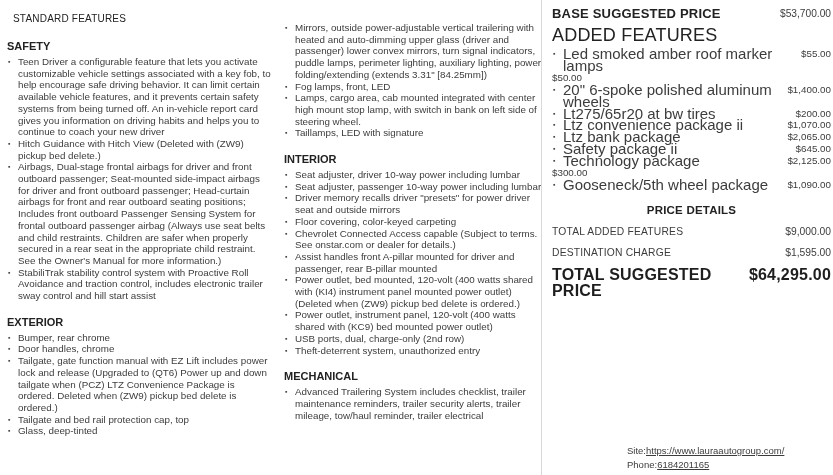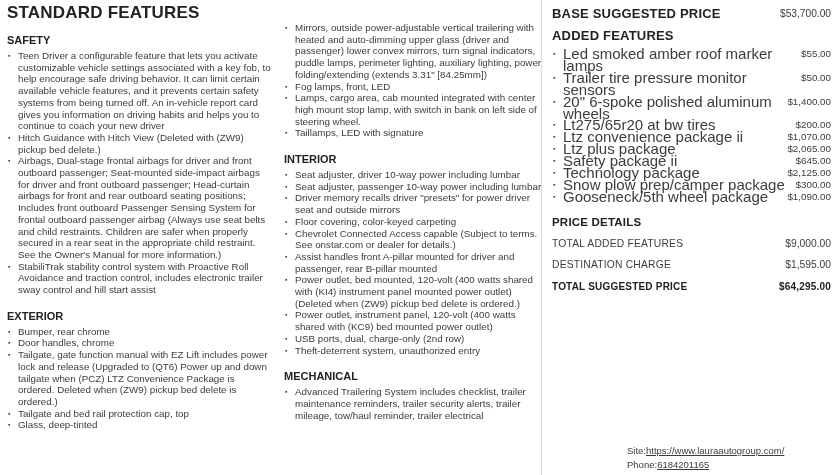--- a/index.html
+++ b/index.html
@@ -9,22 +9,22 @@
     -webkit-font-smoothing:antialiased;
   }
   .page { position:relative; width:833px; height:475px; background:#fff; }
 
   
   .col { position:absolute; top:0; }
   .col1 { left:7px;  width:266px; padding-top:5px; }
   .col2 { left:284px; width:263px; padding-top:22px; }
 
   .doc-title {
-    font-size:17px; font-weight:bold; color:#222;
-    letter-spacing:.2px; line-height:15px; margin:0;
+    font-size:10px; font-weight:normal; color:#222;
+    letter-spacing:.2px; line-height:15px; margin:6px;
   }
   .sec-heading {
     font-size:11px; font-weight:bold; color:#222;
     line-height:13px; margin:14px 0 3px 0;
   }
   .col1 .sec-heading:first-of-type { }
   .col2 > .sections > .feature-list:first-child { margin-top:0; }
 
   .feature-list { list-style:none; margin:2px 0 0 0; padding:0; }
   .feature-list li {
@@ -43,45 +43,45 @@
     padding:6px 2px 0 10px;
   }
   .row { display:flex; justify-content:space-between; align-items:flex-start; }
 
   .base-row .row-label {
     font-size:13px; font-weight:bold; color:#222; line-height:16px; letter-spacing:.2px;
   }
   .base-row .row-value { font-size:10.2px; color:#3c3c3c; line-height:13px; padding-top:1px; }
 
   .af-heading {
-    font-size:13px; font-weight:bold; color:#222; letter-spacing:.2px;
+    font-size:18px; font-weight:normal; color:#222; letter-spacing:.2px;
     line-height:15px; margin:6px 0 5px 0;
   }
   .fee-rows { }
   .fee-row { display:flex; justify-content:space-between; line-height:11.9px; }
   .fee-row .row-label {
     position:relative; padding-left:11px; font-size:15px; color:#3c3c3c;
   }
   .fee-row .row-label::before {
     content:"▪"; position:absolute; left:1px; top:0; font-size:7px; color:#4a4a4a;
   }
   .fee-row .row-value { font-size:9.8px; color:#3c3c3c; }
 
   .pd-heading {
     font-size:11.5px; font-weight:bold; color:#222; letter-spacing:.2px;
-    line-height:14px; margin:12px 0 8px 0;
+    line-height:14px; margin:12px 0 8px 0;text-align:center;
   }
   .detail-rows { }
   .detail-row { display:flex; justify-content:space-between; margin-bottom:8px; line-height:13px; }
   .detail-row .row-label { font-size:10.3px; color:#3c3c3c; letter-spacing:.2px; }
   .detail-row .row-value { font-size:10.3px; color:#3c3c3c; }
 
   .total-row { margin-top:4px; }
   .total-row .row-label, .total-row .row-value {
-    font-size:10px; font-weight:bold; color:#1e1e1e; letter-spacing:.2px; line-height:16px;
+    font-size:16px; font-weight:bold; color:#1e1e1e; letter-spacing:.2px; line-height:16px;
   }
 
   
   .contact { position:absolute; left:627px; top:444px; }
   .contact-line { font-size:9.5px; line-height:13.5px; color:#3c3c3c; }
   .contact-line a { color:#3c3c3c; }
 </style>
 </head>
 <body>
 
@@ -143,49 +143,47 @@
     </div>
 
     <div class="af-heading">ADDED FEATURES</div>
 
     <div class="fee-rows">
         <div class="fee-row">
           <span class="row-label">Led smoked amber roof marker lamps</span>
           <span class="row-value">$55.00</span>
         </div>
         <div class="fee-row">
-          <span class="row-label">Trailer tire pressure monitor sensors</span>
           <span class="row-value">$50.00</span>
         </div>
         <div class="fee-row">
           <span class="row-label">20" 6-spoke polished aluminum wheels</span>
           <span class="row-value">$1,400.00</span>
         </div>
         <div class="fee-row">
           <span class="row-label">Lt275/65r20 at bw tires</span>
           <span class="row-value">$200.00</span>
         </div>
         <div class="fee-row">
           <span class="row-label">Ltz convenience package ii</span>
           <span class="row-value">$1,070.00</span>
         </div>
         <div class="fee-row">
-          <span class="row-label">Ltz plus package</span>
+          <span class="row-label">Ltz bank package</span>
           <span class="row-value">$2,065.00</span>
         </div>
         <div class="fee-row">
           <span class="row-label">Safety package ii</span>
           <span class="row-value">$645.00</span>
         </div>
         <div class="fee-row">
           <span class="row-label">Technology package</span>
           <span class="row-value">$2,125.00</span>
         </div>
         <div class="fee-row">
-          <span class="row-label">Snow plow prep/camper package</span>
           <span class="row-value">$300.00</span>
         </div>
         <div class="fee-row">
           <span class="row-label">Gooseneck/5th wheel package</span>
           <span class="row-value">$1,090.00</span>
         </div>
       </div>
 
     <div class="pd-heading">PRICE DETAILS</div>
 

